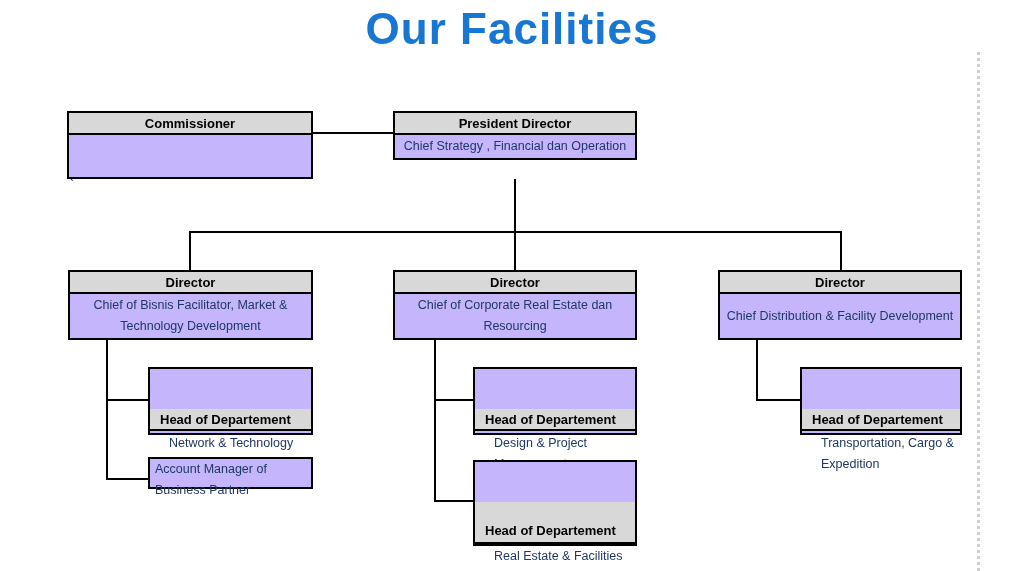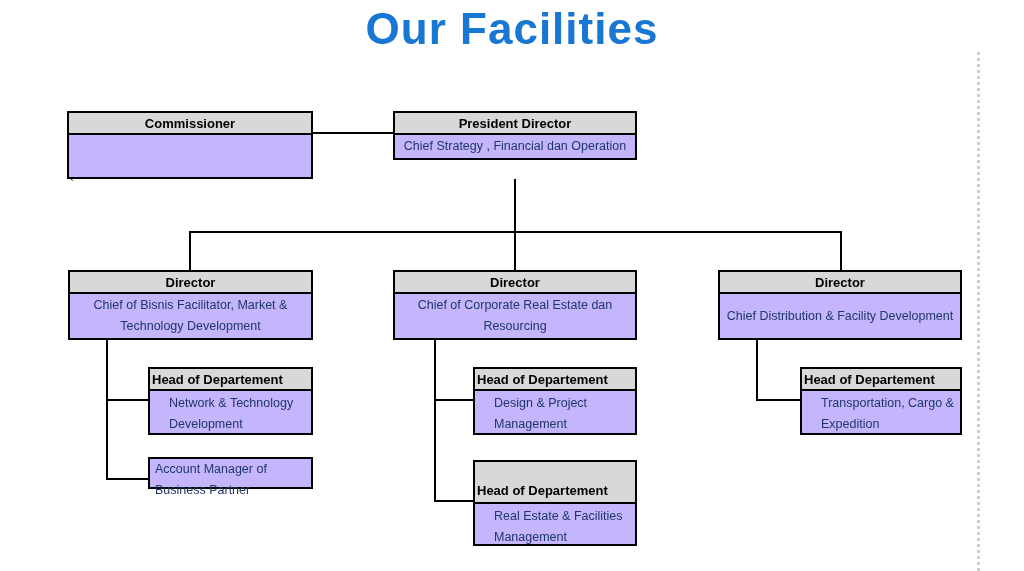--- a/index.html
+++ b/index.html
@@ -22,21 +22,21 @@
   .node-header {
     flex:0 0 auto; height:22px; background:#d8d8d8;
     border-bottom:2px solid #000; font-weight:bold; font-size:13px; color:#000;
     display:flex; align-items:center; justify-content:center;
   }
   .node-body {
     flex:1 1 auto; font-size:12.5px; color:#1f3864;
     display:flex; flex-direction:column; align-items:center; justify-content:center;
     text-align:center; line-height:1.65; padding:0 3px;
   }
-  .node.sub .node-header { justify-content:flex-start; padding-left:2px; }
+  .node.sub .node-header { justify-content:flex-start; padding-left:10px;margin-top:40px; }
   .node.sub .node-body {
     align-items:flex-start; text-align:left;
     justify-content:flex-start; padding-left:19px; padding-top:2px;
   }
   .node.body-only .node-body { align-items:flex-start; text-align:left; justify-content:center; padding-left:5px; }
   .node.tall-header .node-header { height:42px; align-items:flex-end; padding-bottom:4px; }
 
   
   .line { position:absolute; background:#000; }
 

